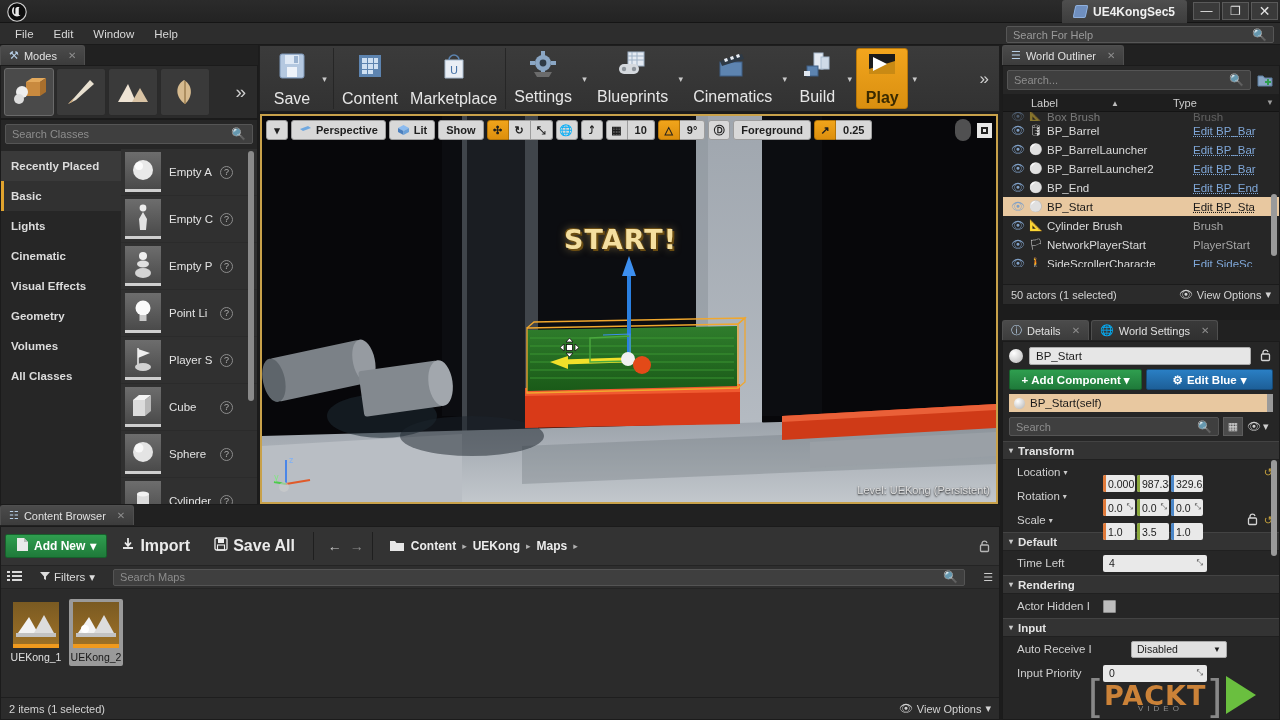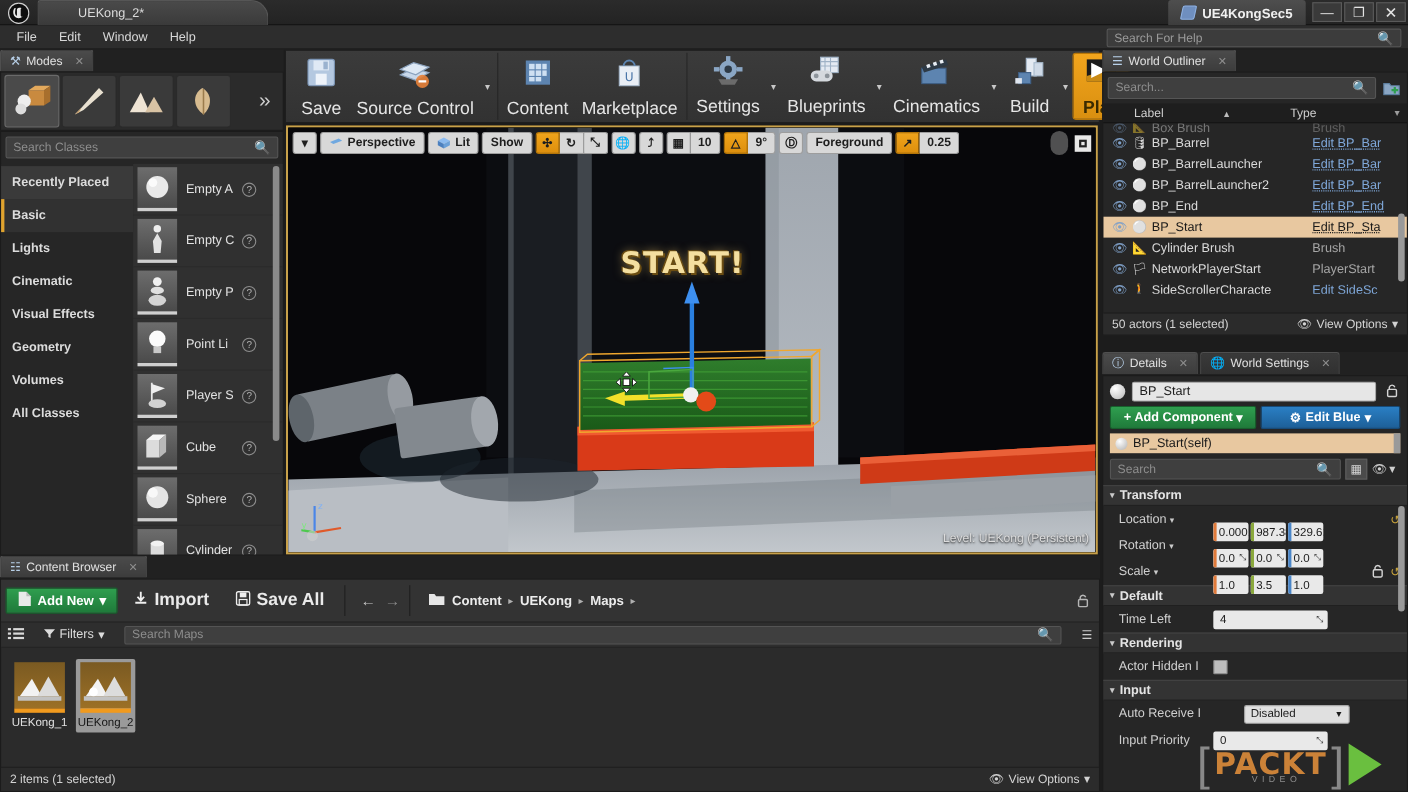--- a/index.html
+++ b/index.html
@@ -389,23 +389,20 @@
 <body>
 
 <div id="app">
 
   <div class="titlebar">
     <div class="ue-logo">
       <svg width="20" height="20" viewBox="0 0 20 20" aria-hidden="true">
         <circle cx="10" cy="10" r="9.2" fill="#0d0d0d" stroke="#cfcfcf" stroke-width="1.1"></circle>
         <path d="M6.3 5.3c-.9 1-1.3 2.3-1.3 3.8 0 3.1 2.2 5.4 5 5.4 1.5 0 2.8-.6 3.7-1.7-1 .6-1.9.4-1.9-.9V6.6c0-.8.4-1 1-1.1-1-.5-2.2-.6-3.2-.2-.8.3-1.2.9-1.2 1.7v4.6c0 .6-.4.8-.8.4-.6-.6-.9-1.6-.9-2.6 0-1.5.3-2.7.6-4.1z" fill="#e8e8e8"></path>
       </svg>
-    </div>
-    <div class="proj-tab">
-      <span>UEKong_2*</span>
     </div>
     <div class="win-tab">
       <span class="dicon"></span>
       <span>UE4KongSec5</span>
     </div>
     <div class="win-btns">
       <div class="win-btn">—</div>
       <div class="win-btn">❐</div>
       <div class="win-btn close">✕</div>
     </div>
@@ -588,31 +585,20 @@
         <span class="ticon">
           <svg width="32" height="32" viewBox="0 0 32 32">
               <rect x="4" y="4" width="24" height="24" rx="2" fill="#b4c8e0" stroke="#7d96b6"></rect>
               <rect x="9" y="5" width="14" height="9" fill="#dfe9f5"></rect>
               <rect x="11" y="17" width="10" height="10" fill="#eef3fa"></rect>
               <rect x="18" y="6" width="4" height="7" fill="#9ab2cf"></rect>
             </svg>
         </span>
         <span class="tlabel">Save</span>
       </div>
-      <div class="tb-btn">
-        <span class="ticon">
-          <svg width="34" height="32" viewBox="0 0 34 32">
-              <path d="M4 18 L16 12 L30 16 L18 23 Z" fill="#c9d8ea" stroke="#8ba2bd"></path>
-              <path d="M4 13 L16 7 L30 11 L18 18 Z" fill="#dde8f4" stroke="#8ba2bd"></path>
-              <circle cx="24" cy="24" r="6" fill="#e8823a" opacity=".9"></circle>
-              <path d="M20.5 24 h7" stroke="#fff" stroke-width="2"></path>
-            </svg>
-        </span>
-        <span class="tlabel">Source Control</span>
-      </div>
       <div class="tb-caret">▾</div>
     </div>
 
     <div class="tb-group">
       <div class="tb-btn">
         <span class="ticon">
           <svg width="32" height="32" viewBox="0 0 32 32">
               <rect x="5" y="5" width="22" height="22" fill="#5d84b0"></rect>
               <g fill="#cfe0f2">
                 <rect x="8" y="8" width="5" height="5"></rect>

